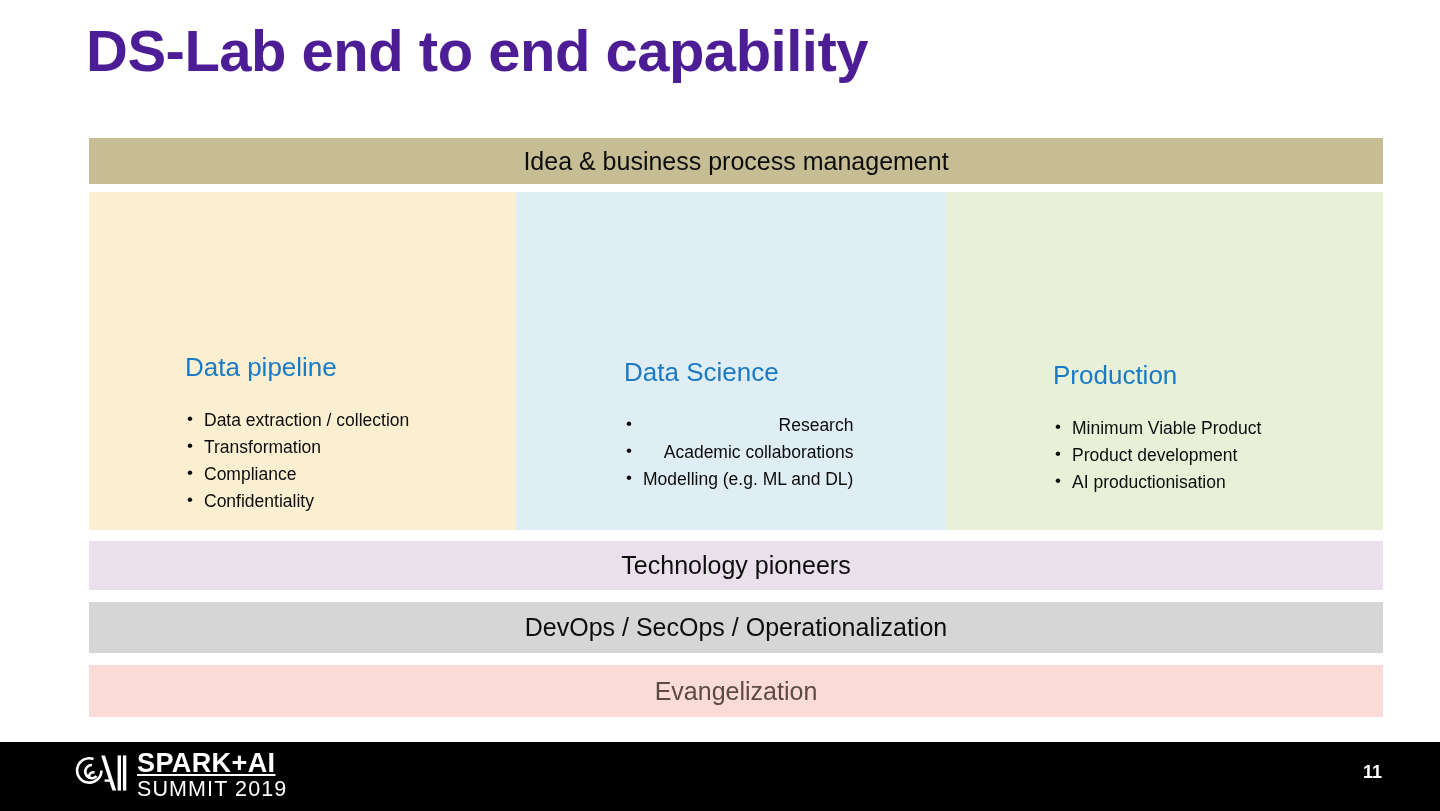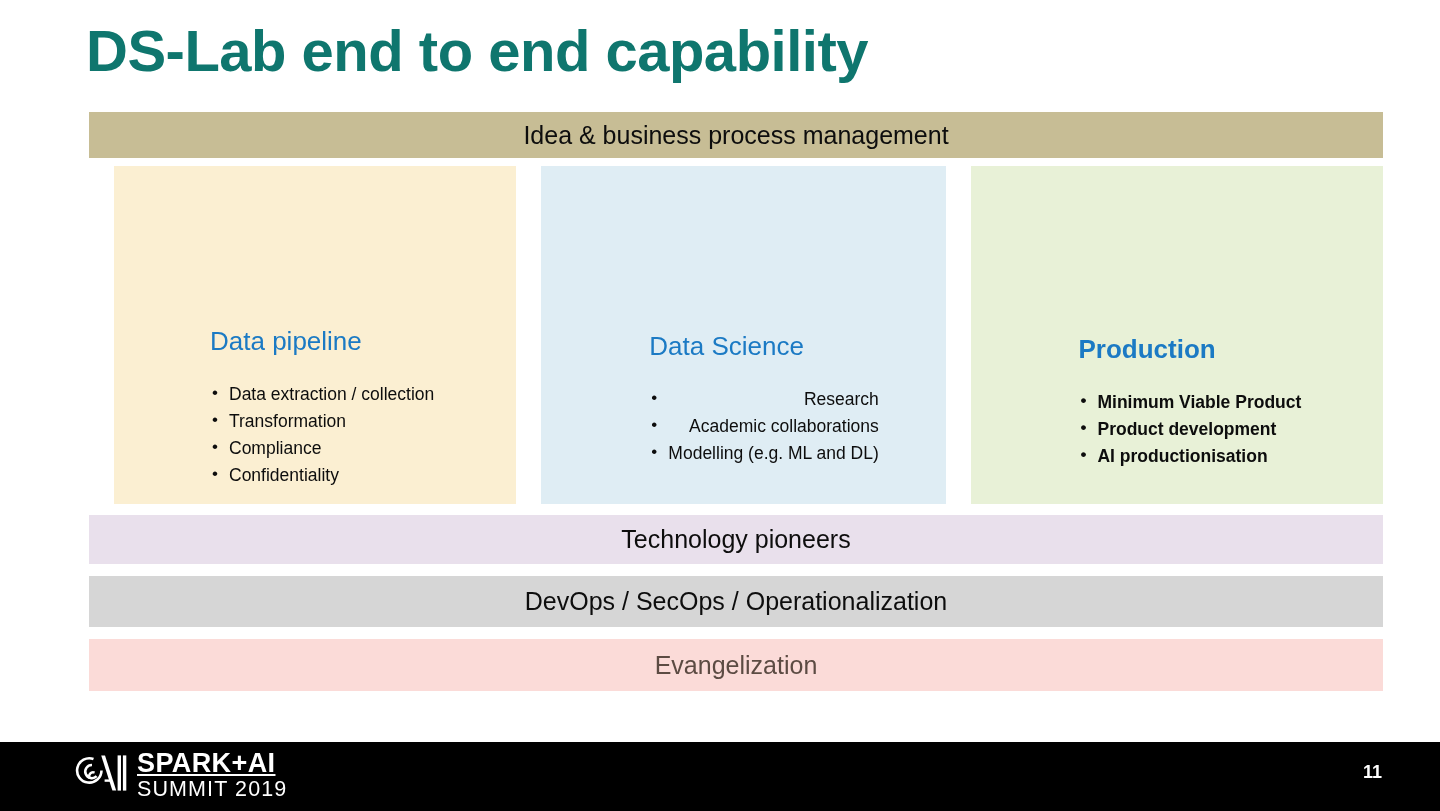--- a/index.html
+++ b/index.html
@@ -19,29 +19,29 @@
   
   #slide-title {
     position: absolute;
     left: 86px;
     top: 16px;
     width: 1200px;
     font-size: 58px;
     font-weight: bold;
     line-height: 1.2;
     letter-spacing: -0.5px;
-    color: #0f766e;
+    color: #4c1d95;
     white-space: nowrap;
   }
 
   
   #diagram {
     position: absolute;
     left: 89px;
-    top: 112px;
+    top: 138px;
     width: 1294px;
   }
 
   .band {
     box-sizing: border-box;
     width: 100%;
     display: flex;
     align-items: center;
     justify-content: center;
     font-size: 25px;
@@ -60,25 +60,24 @@
     width: 100%;
     height: 338px;
     margin-bottom: 11px;
   }
   .column {
     box-sizing: border-box;
     position: relative;
     height: 100%;
     padding-left: 96px;
     padding-right: 20px;
-    margin-left: 25px;
   }
   .col-pipeline   { width: 427px; background: #fbefd2; }
   .col-science    { width: 430px; background: #dfedf4; }
-  .col-production { width: 437px; background: #e8f1d7; font-weight: bold; }
+  .col-production { width: 437px; background: #e8f1d7; }
 
   .col-heading {
     position: absolute;
     font-size: 26px;
     color: #1b7ac4;
     white-space: nowrap;
   }
   .col-pipeline   .col-heading { top: 160px; left: 96px; }
   .col-science    .col-heading { top: 165px; left: 108px; text-align: right; }
   .col-production .col-heading { top: 168px; left: 107px; }

